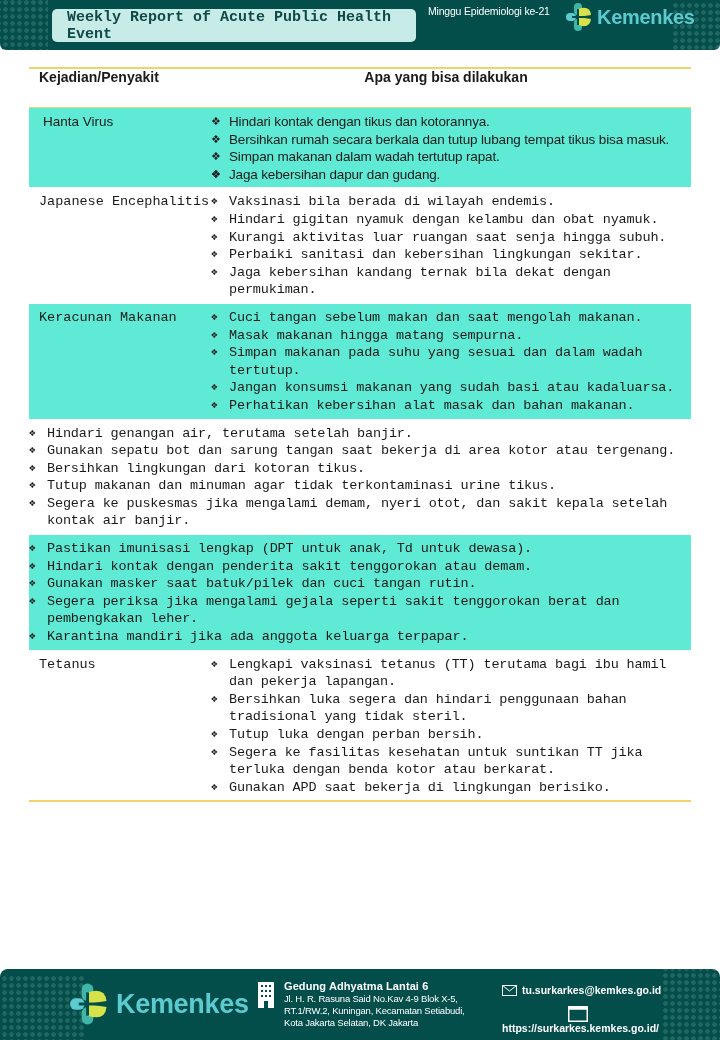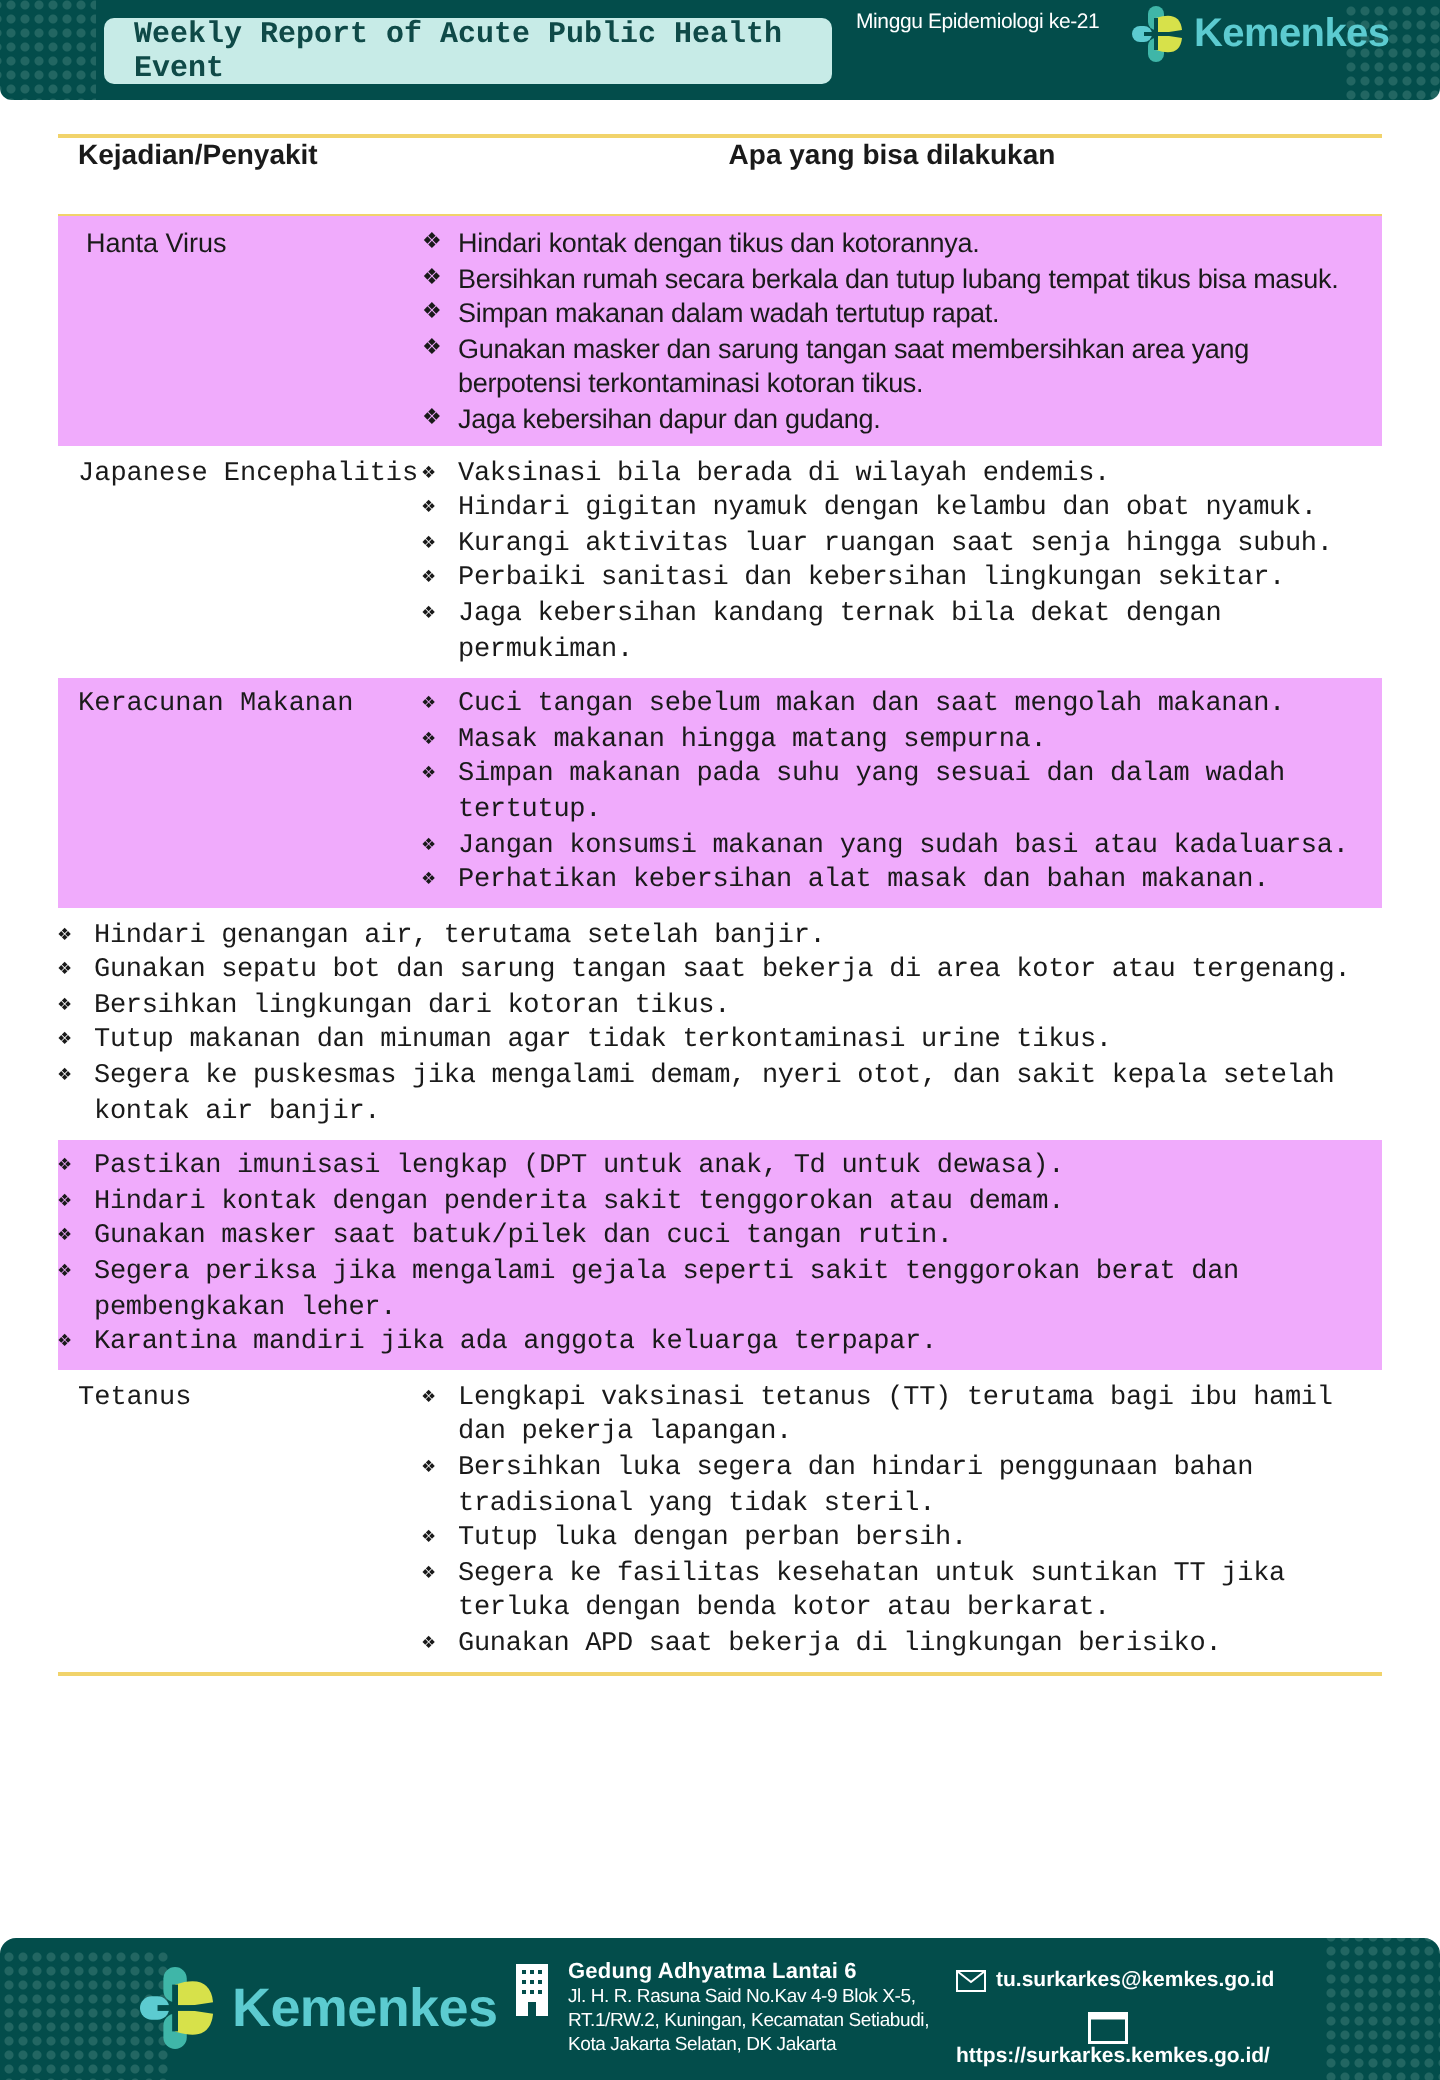--- a/index.html
+++ b/index.html
@@ -33,21 +33,21 @@
   .header .logo-word { font-size: 20px; margin-left: 5px; letter-spacing: -0.3px; }
 
   
   .table-wrap { position: absolute; left: 29px; top: 67px; width: 662px; }
   .rule { height: 1.5px; background: #f1d36b; }
   .thead { display: flex; height: 38px; align-items: flex-start; }
   .th { font-weight: bold; font-size: 14px; color: #1a1a1a; }
   .th.col1 { width: 182px; padding-left: 10px; }
   .th.col2 { flex: 1; text-align: center; padding-right: 10px; }
   .row { display: flex; padding: 5px 0 4px 0; }
-  .row.shaded { background: #f0abfc; }
+  .row.shaded { background: #5eead4; }
   .row + .row { border-top: 1.5px solid #ffffff; font-family: Liberation Mono, monospace; }
   .disease { width: 182px; padding-left: 10px; font-size: 13.5px; line-height: 17.6px; color: #1a1a1a; }
   .disease.indent { padding-left: 14px; }
   .actions { flex: 1; list-style: none; padding-right: 12px; }
   .actions li {
     position: relative; padding-left: 18px; font-size: 13.5px; line-height: 17.6px;
     color: #1a1a1a; letter-spacing: -0.15px;
   }
   .actions li .bullet {
     position: absolute; left: 0; top: 0; font-size: 11px; color: #1a1a1a;
@@ -57,21 +57,21 @@
   .footer {
     position: absolute; left: 0; top: 969px; width: 720px; height: 71px;
     background: #034d4b; border-radius: 8px 8px 0 0; overflow: hidden;
   }
   .footer .logo { position: absolute; left: 70px; top: 14px; }
   .footer .logo-word { font-size: 27px; margin-left: 8px; letter-spacing: -0.3px; }
   .building-icon { position: absolute; left: 258px; top: 13px; }
   .addr { position: absolute; left: 284px; top: 10px; color: #ffffff; }
   .addr-title { font-weight: bold; font-size: 11px; line-height: 14px; letter-spacing: 0.1px; }
   .addr-line { font-size: 9.5px; line-height: 12.2px; letter-spacing: -0.2px; }
-  .contact { position: absolute; left: 478px; color: #ffffff; display: flex; align-items: center; font-size: 10.5px; font-weight: bold; justify-content: space-between; }
+  .contact { position: absolute; left: 502px; color: #ffffff; display: flex; align-items: center; font-size: 10.5px; font-weight: bold; justify-content: space-between; }
   .contact.email { top: 15px; }
   .contact.web { top: 37px; flex-direction: column; }
   .contact svg { margin-right: 5px; }
 </style>
 </head>
 <body>
 
 <div class="header">
   <div class="pattern-dots" style="left:-12px; top:-8px;"></div>
   <div class="pattern-dots" style="left:672px; top:2px;"></div>
@@ -100,21 +100,21 @@
     <div class="th col2">Apa yang bisa dilakukan</div>
   </div>
   <div class="rule"></div>
 
   <div class="row shaded">
     <div class="disease indent">Hanta Virus</div>
     <ul class="actions">
       <li><span class="bullet">❖</span><span>Hindari kontak dengan tikus dan kotorannya.</span></li>
       <li><span class="bullet">❖</span><span>Bersihkan rumah secara berkala dan tutup lubang tempat tikus bisa masuk.</span></li>
       <li><span class="bullet">❖</span><span>Simpan makanan dalam wadah tertutup rapat.</span></li>
-      <li><span class="bullet">❖</span><span>Gunakan masker dan sarung tangan saat membersihkan area yang berpotensi terkontaminasi kotoran tikus.</span></li>
+      <li><span class="bullet">❖</span></li>
       <li><span class="bullet">❖</span><span>Jaga kebersihan dapur dan gudang.</span></li>
     </ul>
   </div>
 
   <div class="row">
     <div class="disease">Japanese Encephalitis</div>
     <ul class="actions">
       <li><span class="bullet">❖</span><span>Vaksinasi bila berada di wilayah endemis.</span></li>
       <li><span class="bullet">❖</span><span>Hindari gigitan nyamuk dengan kelambu dan obat nyamuk.</span></li>
       <li><span class="bullet">❖</span><span>Kurangi aktivitas luar ruangan saat senja hingga subuh.</span></li>

